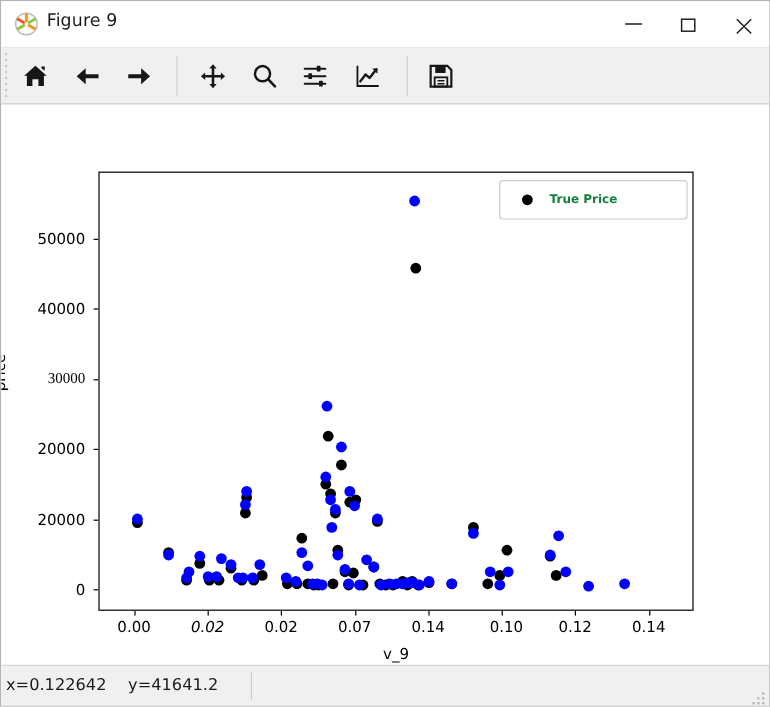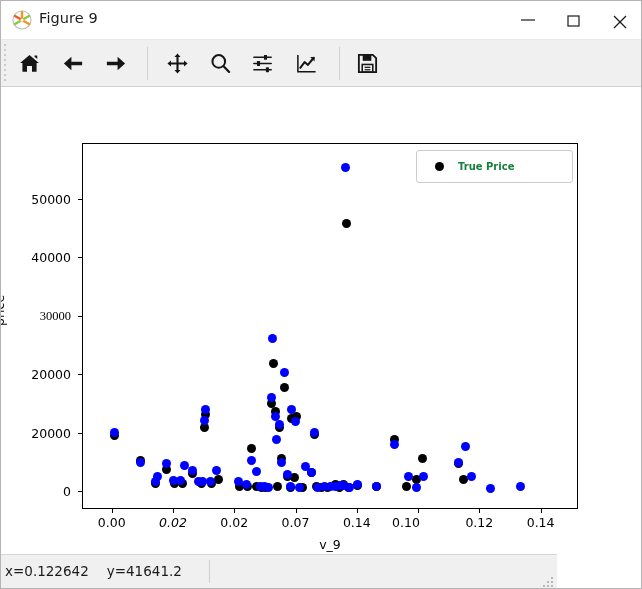--- a/index.html
+++ b/index.html
@@ -186,21 +186,21 @@
     font-size: 10px;
     color: #15803d;
     white-space: nowrap;
     font-weight: bold;
   }
 
   
   #statusbar {
     position: absolute;
     left: 0; bottom: 0;
-    width: 556px; height: 34px;
+    width: 640px; height: 34px;
     background: #f0f0f0;
     border-top: 1px solid #d6d6d6;
     box-sizing: border-box;
   }
   #status-coords {
     position: absolute;
     left: 4px; top: 8px;
     font-size: 13.5px;
     color: #1b1b1b;
     white-space: nowrap;
@@ -367,21 +367,21 @@
         <div class="xticklabel" style="left: 110.72px;">0.00</div>
         <div class="xtick" style="left: 171.99px;"></div>
         <div class="xticklabel" style="left: 171.99px; font-style: italic;">0.02</div>
         <div class="xtick" style="left: 233.26px;"></div>
         <div class="xticklabel" style="left: 233.26px;">0.02</div>
         <div class="xtick" style="left: 294.53px;"></div>
         <div class="xticklabel" style="left: 294.53px;">0.07</div>
         <div class="xtick" style="left: 355.81px;"></div>
         <div class="xticklabel" style="left: 355.81px;">0.14</div>
         <div class="xtick" style="left: 417.08px;"></div>
-        <div class="xticklabel" style="left: 405px; text-align: center;">0.10</div>
+        <div class="xticklabel" style="left: 421px; text-align: center;">0.10</div>
         <div class="xtick" style="left: 478.35px;"></div>
         <div class="xticklabel" style="left: 478.35px;">0.12</div>
         <div class="xtick" style="left: 539.62px;"></div>
         <div class="xticklabel" style="left: 539.62px;">0.14</div>
       </div>
 
     <div id="axes">
       <div id="plotarea">
           <div class="pt true" style="left: 31.25px; top: 291.87px;"></div>
           <div class="pt true" style="left: 57.9px; top: 316.38px;"></div>

